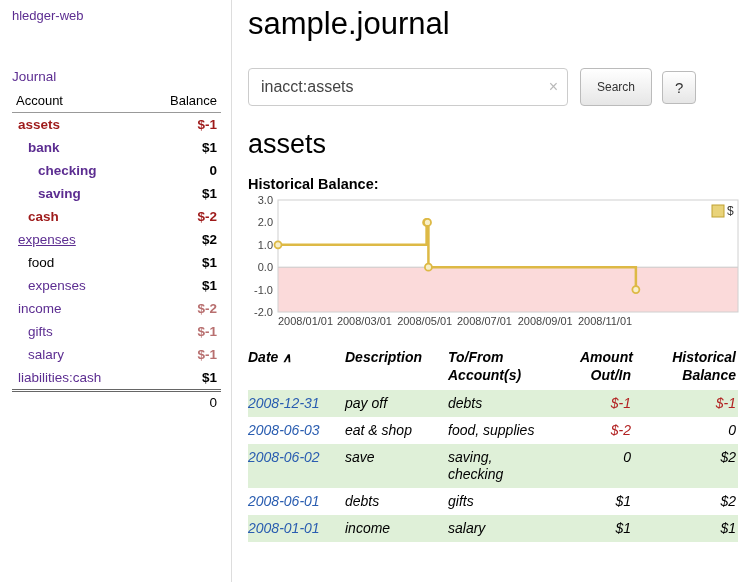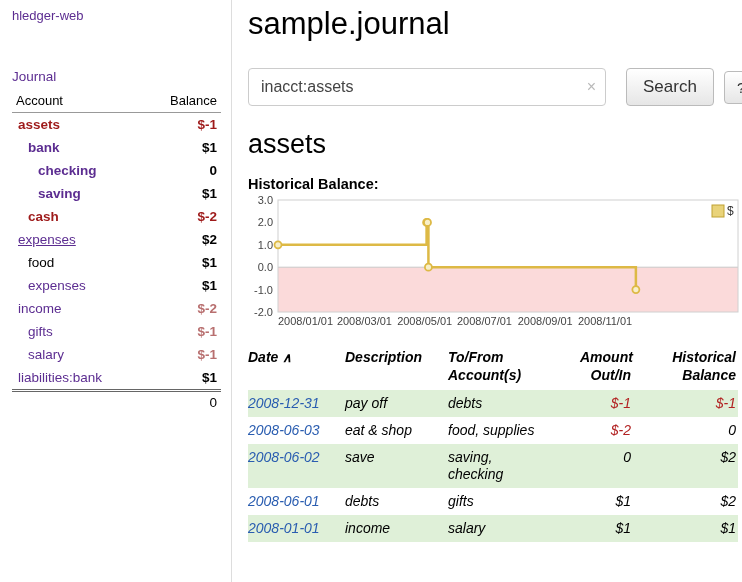--- a/index.html
+++ b/index.html
@@ -33,35 +33,35 @@
   .acct-link { display:inline-block; }
   .acct-table tfoot td {
     border-top:3px double #666; text-align:right;
     padding:3px 4px; font-size:13.5px;
   }
 
   
   .main { flex:1; padding:4px 0 0 16px; }
   .page-title { font-size:31px; font-weight:400; line-height:40px; }
   .search-row { display:flex; align-items:center; margin-top:24px; }
-  .search-box { position:relative; width:358px; }
+  .search-box { position:relative; width:320px; }
   .search-input {
     width:100%; height:38px;
     border:1px solid #ccc; border-radius:4px;
     font-size:16px; color:#444; padding:0 30px 0 12px;
     font-family:"Liberation Sans", sans-serif;
     outline:none;
   }
   .clear-icon {
     position:absolute; right:10px; top:9px;
     color:#b9b9b9; font-size:16px; line-height:20px; cursor:pointer;
   }
   .btn {
-    height:38px; margin-left:20px; padding:0 16px;
-    font-size:17px; color:#333;
+    height:38px; margin-left:12px; padding:0 16px;
+    font-size:12px; color:#333;
     font-family:"Liberation Sans", sans-serif;
     border:1px solid #bbb; border-radius:4px;
     background:linear-gradient(#ffffff,#e6e6e6);
     cursor:pointer;
   }
   .btn-help { height:33px; padding:0 12px; font-size:15px; margin-left:10px; }
   .account-heading { font-size:27px; font-weight:400; margin-top:22px; line-height:32px; }
   .chart-title { font-size:14.5px; font-weight:bold; margin-top:16px; }
   .chart-wrap { margin-top:4px; }
 
@@ -134,21 +134,21 @@
           </tr>
           <tr>
             <td><a href="#" class="acct-link" style="padding-left: 14px; color: rgb(92, 45, 145); font-weight: normal;">gifts</a></td>
             <td class="bal" style="color: rgb(184, 111, 111); font-weight: bold;">$-1</td>
           </tr>
           <tr>
             <td><a href="#" class="acct-link" style="padding-left: 14px; color: rgb(92, 45, 145); font-weight: normal;">salary</a></td>
             <td class="bal" style="color: rgb(184, 111, 111); font-weight: bold;">$-1</td>
           </tr>
           <tr>
-            <td><a href="#" class="acct-link" style="padding-left: 4px; color: rgb(92, 45, 145); font-weight: normal;">liabilities:bank</a></td>
+            <td><a href="#" class="acct-link" style="padding-left: 4px; color: rgb(92, 45, 145); font-weight: normal;">liabilities:cash</a></td>
             <td class="bal" style="color: rgb(0, 0, 0); font-weight: bold;">$1</td>
           </tr>
         </tbody>
       <tfoot>
         <tr>
           <td></td>
           <td>0</td>
         </tr>
       </tfoot>
     </table>

